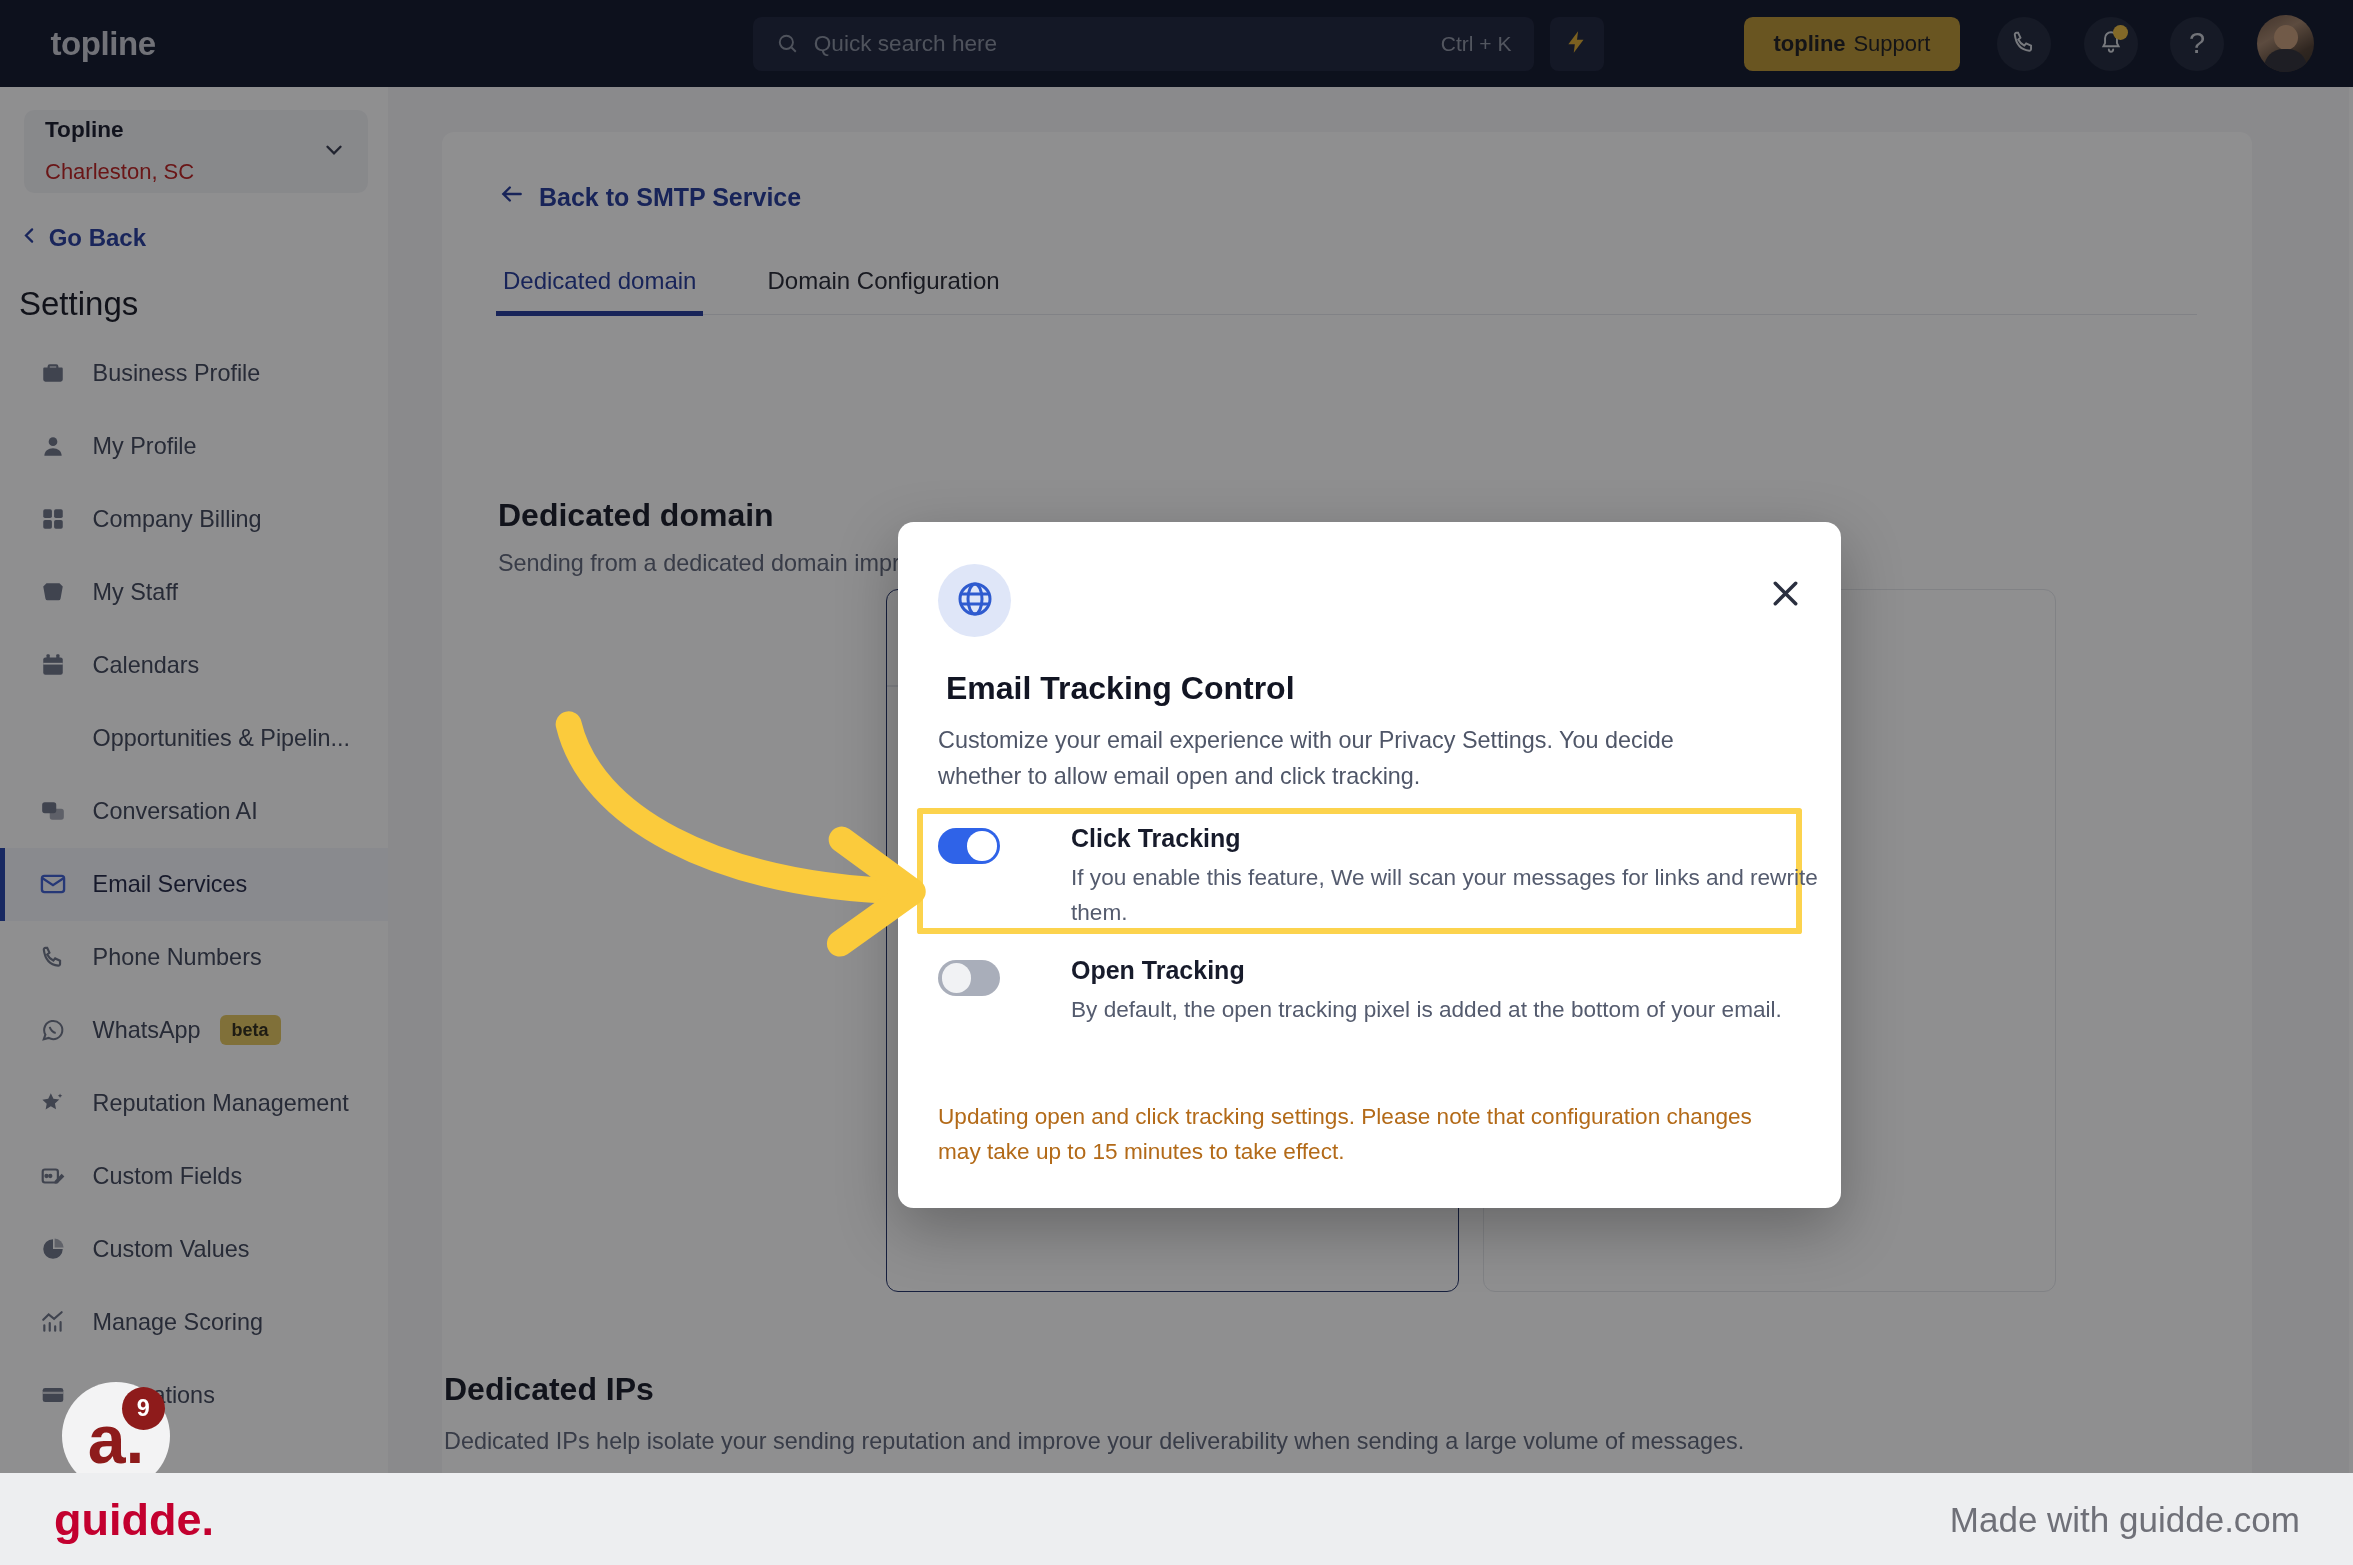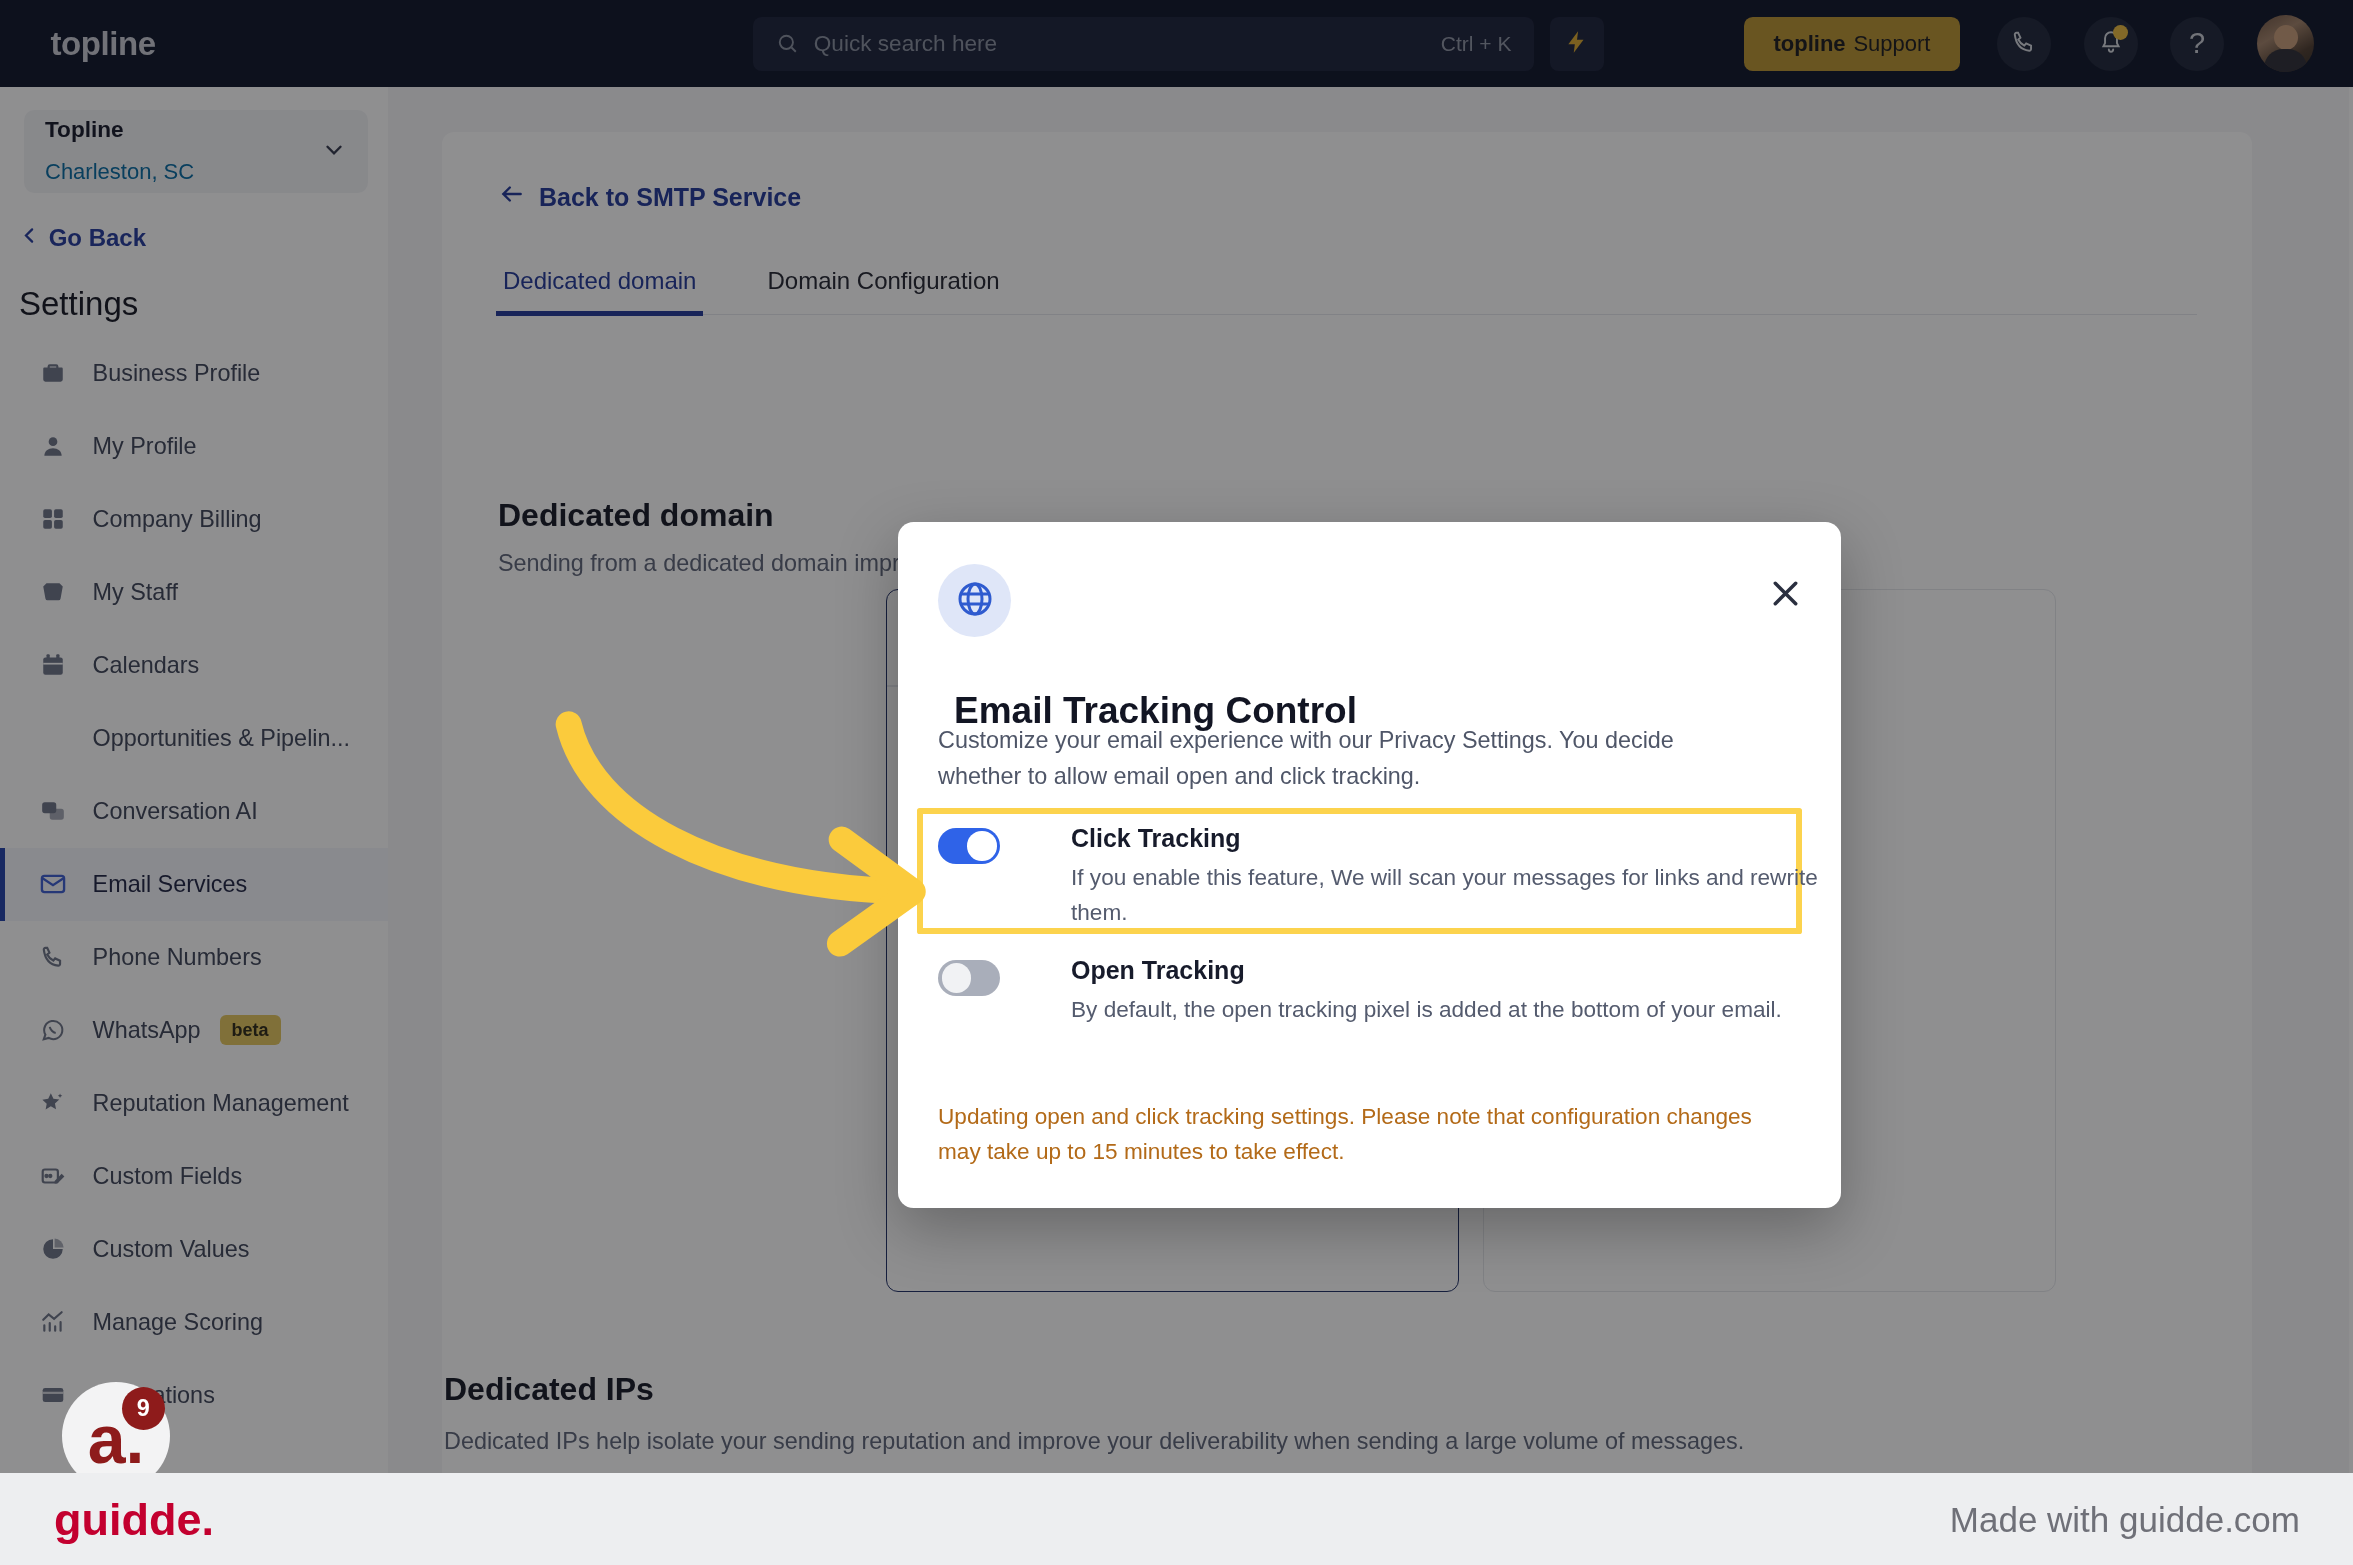--- a/index.html
+++ b/index.html
@@ -74,21 +74,21 @@
   
   .sidebar {
     position: absolute; left: 0; top: 87px; width: 392px; height: 1386px;
     background: #ffffff; overflow: hidden;
   }
   .org-card {
     margin: 22.6px 24px 0 24px; height: 83px; border-radius: 10.4px;
     background: #f2f3f6; display: flex; align-items: center; padding: 0 21px;
   }
   .org-name { font-size: 22.6px; font-weight: 700; color: #121527; }
-  .org-loc { font-size: 22px; color: #0369a1; margin-top: 16px; }
+  .org-loc { font-size: 22px; color: #b91c1c; margin-top: 16px; }
   .org-chev { margin-left: auto; }
   .goback {
     display: flex; align-items: center; margin: 31px 0 0 19px;
     color: #20389c; font-size: 24px; font-weight: 600;
   }
   .goback svg { margin-right: 8.7px; }
   .settings-title {
     font-size: 33px; font-weight: 400; color: #111420;
     margin: 33px 0 14px 19px;
   }
@@ -218,22 +218,22 @@
   .globe-wrap {
     position: absolute; left: 40px; top: 42px; width: 73px; height: 73px;
     border-radius: 50%; background: #dfe6f8;
     display: flex; align-items: center; justify-content: center;
   }
   .modal-close {
     position: absolute; right: 38px; top: 54px; width: 35px; height: 35px;
     color: #2a2f3f;
   }
   .modal-title {
-    position: absolute; left: 56px; top: 148px;
-    font-size: 37px; font-weight: 700; color: #121523; margin-top: 20px;
+    position: absolute; left: 48px; top: 148px;
+    font-size: 32px; font-weight: 700; color: #121523;
   }
   .modal-desc {
     position: absolute; left: 40px; top: 201px; width: 816px;
     font-size: 23.4px; color: #4f5668; line-height: 1.53;
   }
   .toggle-row {
     position: absolute; left: 40px; width: 868px; display: flex;
   }
   .row-click { top: 302px; }
   .row-open  { top: 434px; }

